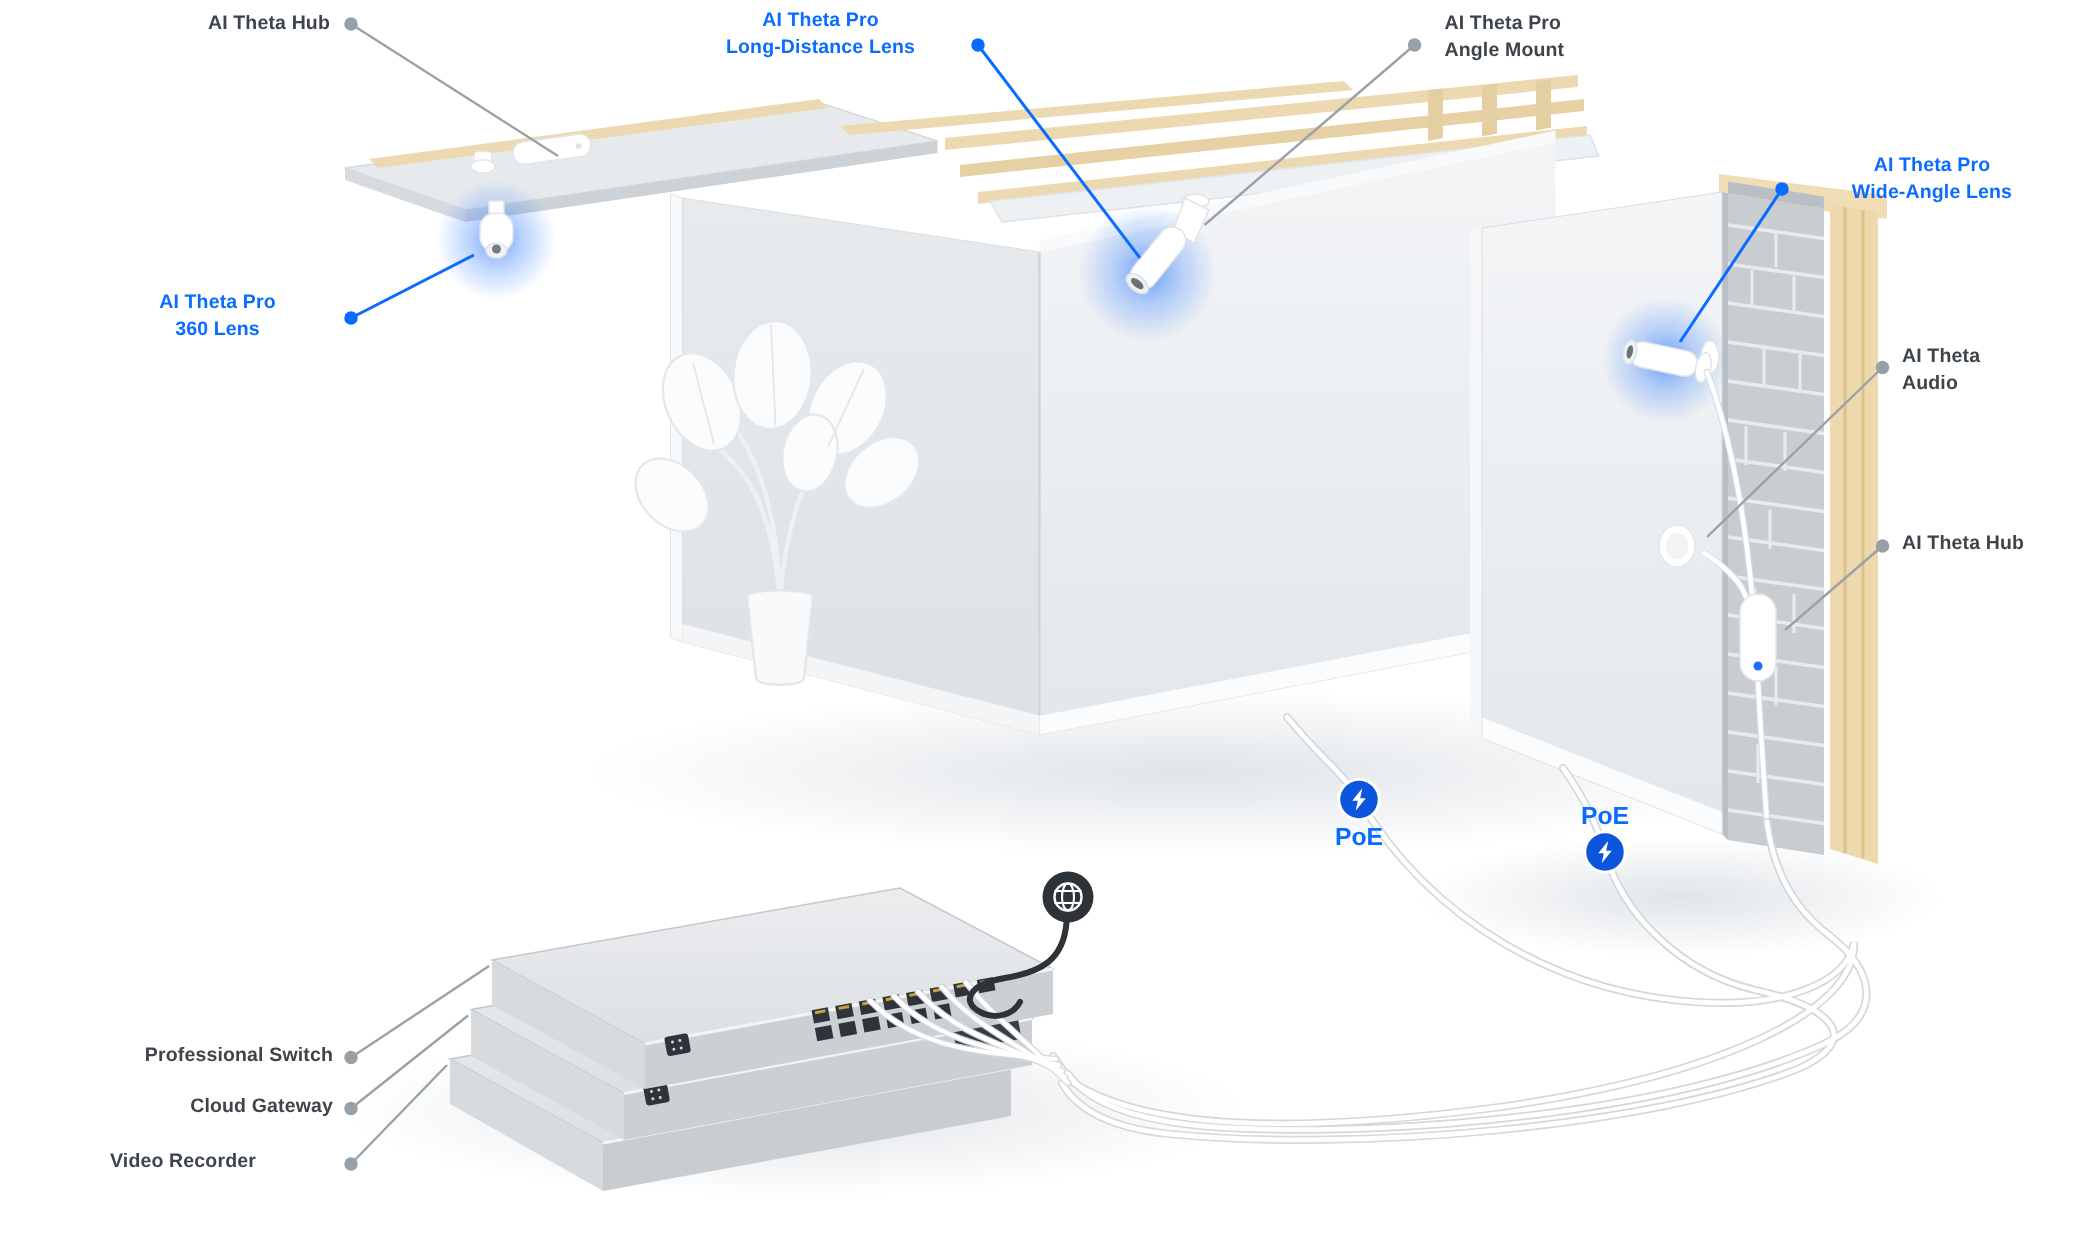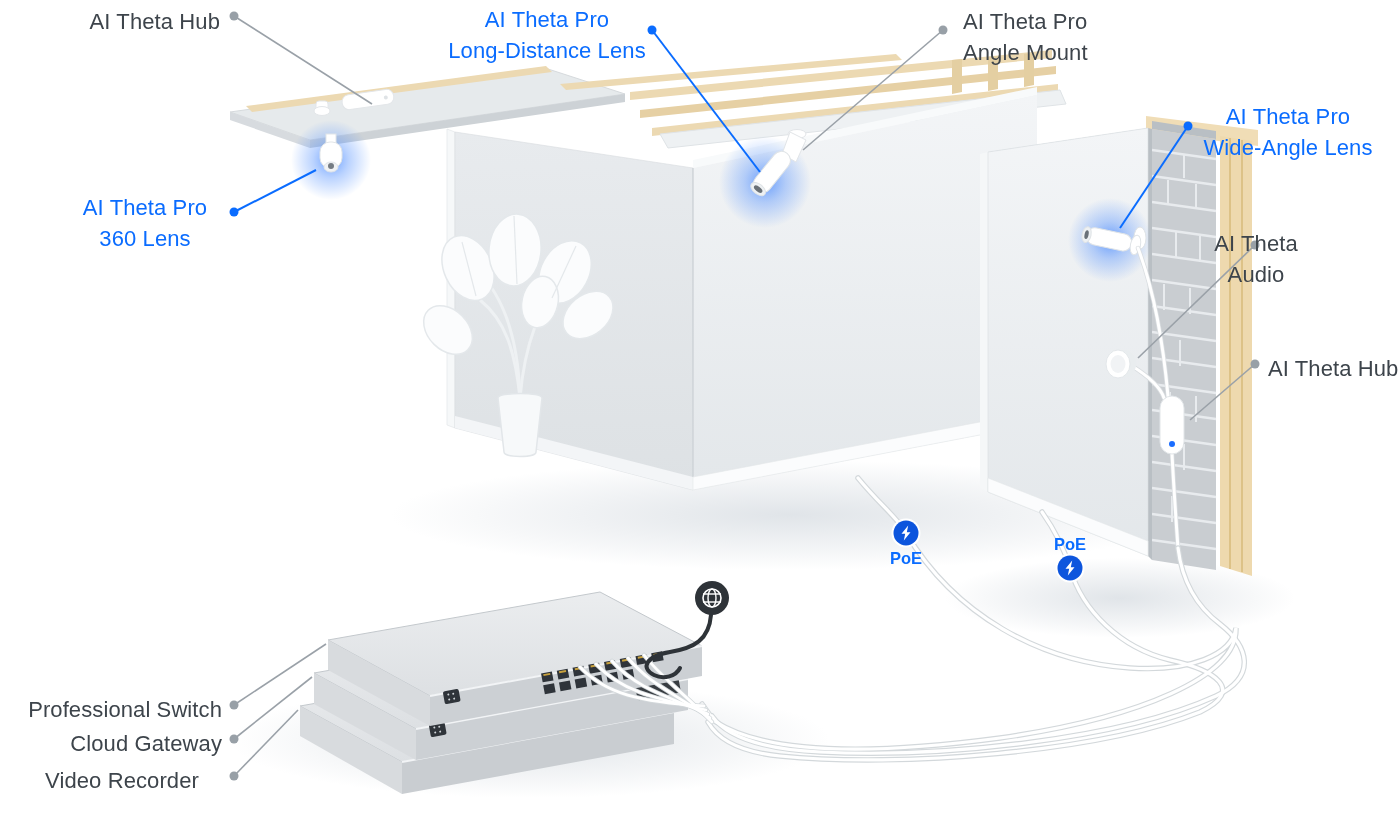--- a/index.html
+++ b/index.html
@@ -1,19 +1,19 @@
 <!DOCTYPE html>
 <html><head>
 <meta charset="utf-8">
 <style>
   html,body{margin:0;padding:0;background:#ffffff;}
   .canvas{position:relative;width:1400px;height:824px;background:#ffffff;overflow:hidden;
           font-family:"Liberation Sans",sans-serif;}
   .scene{position:absolute;left:0;top:0;}
-  .lbl{position:absolute;font-weight:400;font-size:22px;line-height:1.42;
+  .lbl{position:absolute;font-weight:700;font-size:13px;line-height:1.42;
        color:#3d444b;white-space:pre-line;letter-spacing:.1px;}
   .lbl.blue{color:#0a6cff;}
   .tr{text-align:right;}
   .tc{text-align:center;}
   .poe{position:absolute;font-weight:700;font-size:16.5px;color:#0a6cff;text-align:center;width:44px;}
 </style>
 </head>
 <body>
 
 <div class="canvas">
@@ -355,21 +355,21 @@
 
 <div class="lbl tr" style="left:20px;  top:6px;  width:200px;">AI Theta Hub</div>
 <div class="lbl blue tc" style="left:432px; top:4px;  width:230px;">AI Theta Pro
 Long-Distance Lens</div>
 <div class="lbl" style="left:963px; top:6px;  width:200px;">AI Theta Pro
 Angle Mount</div>
 <div class="lbl blue tc" style="left:1198px;top:101px;width:180px;">AI Theta Pro
 Wide-Angle Lens</div>
 <div class="lbl blue tc" style="left:70px;  top:192px;width:150px;">AI Theta Pro
 360 Lens</div>
-<div class="lbl" style="left:1196px;top:228px;width:120px;text-align:center;">AI Theta
+<div class="lbl" style="left:1268px;top:228px;width:120px;">AI Theta
 Audio</div>
 <div class="lbl" style="left:1268px;top:353px;width:140px;">AI Theta Hub</div>
 <div class="poe" style="left:884px; top:549px;">PoE</div>
 <div class="poe" style="left:1048px;top:535px;">PoE</div>
 <div class="lbl tr" style="left:22px;  top:728px;width:200px;">Cloud Gateway</div>
 <div class="lbl tr" style="left:22px;  top:694px;width:200px;">Professional Switch</div>
 <div class="lbl tr" style="left:22px;  top:765px;width:200px;text-align:center;">Video Recorder</div>
 
 </div>
 

